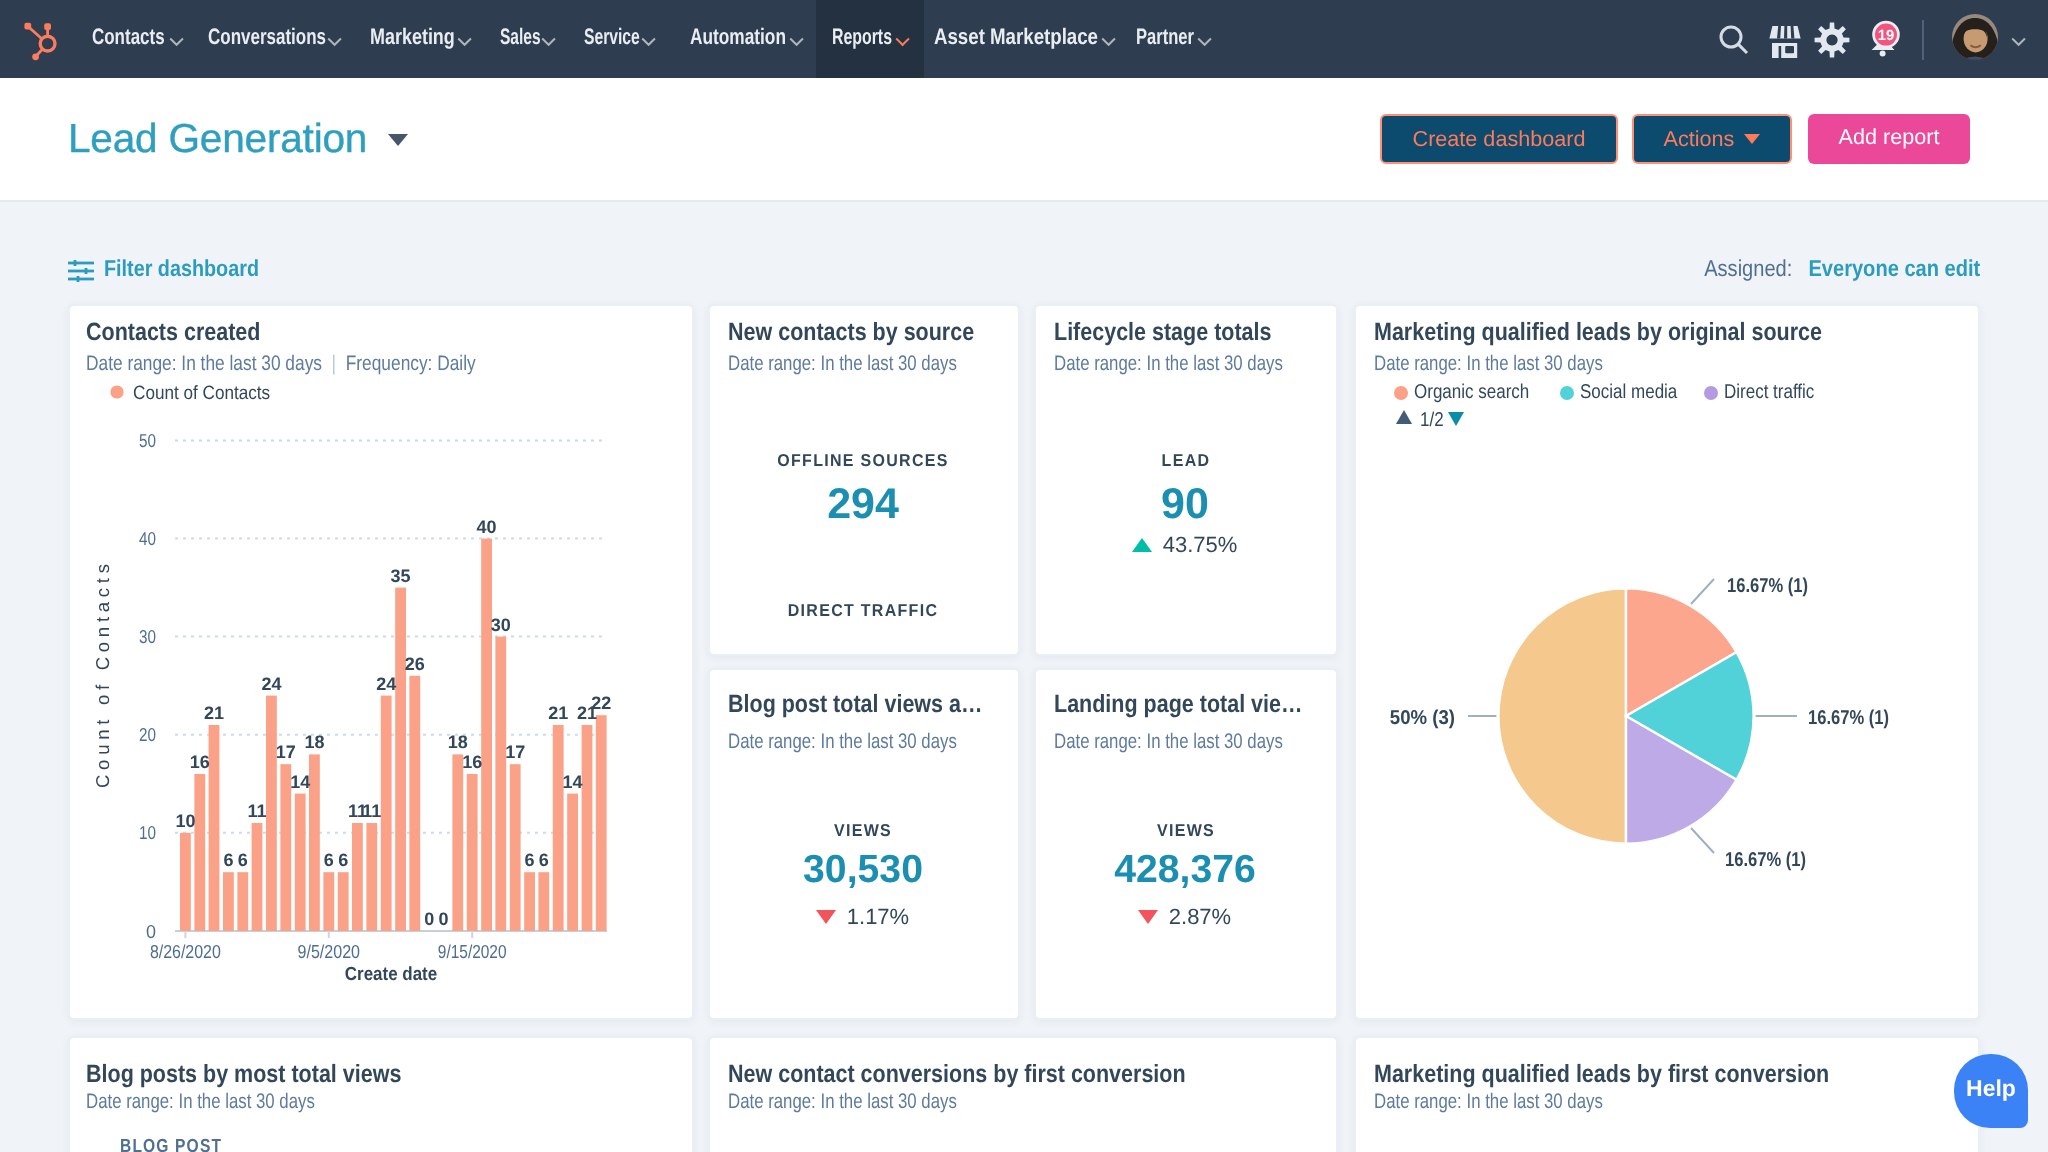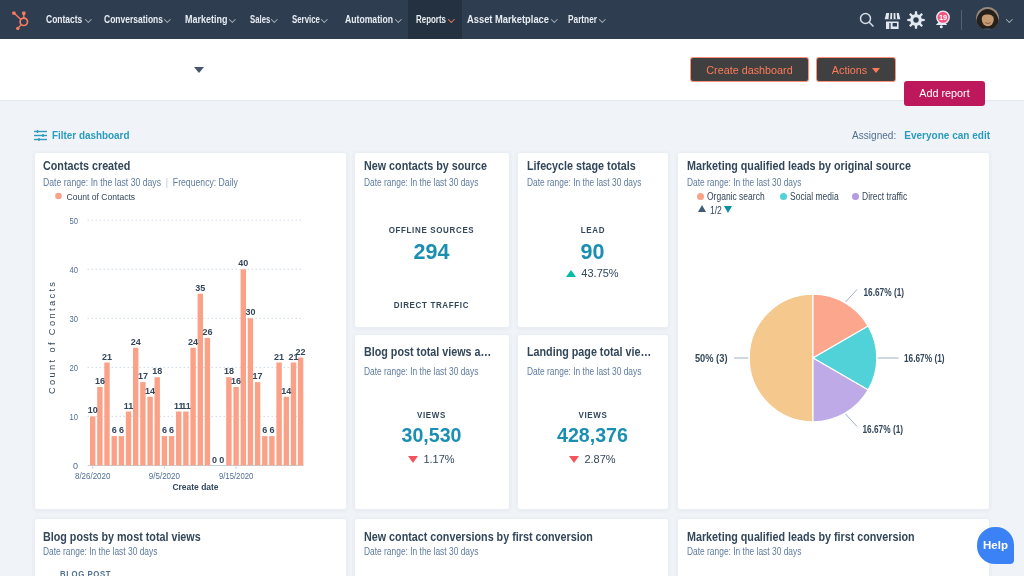--- a/index.html
+++ b/index.html
@@ -10,22 +10,22 @@
 #nav { position:absolute; left:0; top:0; width:1024px; height:39px; background:#2e3d50; }
 .navitem { position:absolute; top:0; height:39px; line-height:39px; color:#e9edf2; font-size:11.2px; font-weight:bold; white-space:nowrap; transform-origin:0 50%; }
 .chev { position:absolute; top:17px; width:4.6px; height:4.6px; border-right:1.5px solid rgba(255,255,255,.62); border-bottom:1.5px solid rgba(255,255,255,.62); transform:rotate(45deg); }
 .chev.or { border-color:#f77c5c; }
 #reportsbox { position:absolute; left:408px; top:0; width:54px; height:39px; background:#243140; }
 
 #header { position:absolute; left:0; top:39px; width:1024px; height:62px; background:#fff; border-bottom:1px solid #e3e9f0; }
 #title { position:absolute; left:34px; top:20px; font-size:20.3px; color:#2e9fbf; letter-spacing:-.1px; -webkit-text-stroke:.2px #2e9fbf; }
 #titlecaret { position:absolute; left:194px; top:28px; width:0; height:0; border-left:5.5px solid transparent; border-right:5.5px solid transparent; border-top:6.5px solid #46566b; }
 .btn { position:absolute; top:18px; height:25px; border-radius:3px; font-size:10.8px; text-align:center; line-height:24px; }
-.btn.outline { border:1px solid #ff9076; color:#ff7a59; background:#404040; }
-.btn.solid { background:#be185d; color:#fff;margin-top:24px; }
+.btn.outline { border:1px solid #ff9076; color:#ff7a59; background:#0c4a6e; }
+.btn.solid { background:#ec4899; color:#fff; }
 .caret-or { display:inline-block; width:0; height:0; border-left:4px solid transparent; border-right:4px solid transparent; border-top:5px solid #ff7a59; margin-left:5px; vertical-align:1px; }
 
 #filterlink { position:absolute; left:52px; top:129px; font-size:11.5px; font-weight:bold; color:#2b9cbd; transform:scaleX(.86); transform-origin:0 50%; }
 #assigned { position:absolute; right:34px; top:129px; font-size:11.5px; color:#516f90; white-space:nowrap; transform:scaleX(.873); transform-origin:100% 50%; }
 #assigned b { color:#2b9cbd; margin-left:6px; font-weight:bold; }
 
 .card { position:absolute; background:#fff; border:1px solid #eaeff5; border-radius:3px; box-shadow:0 1px 4px rgba(45,62,80,.06); }
 .ct { position:absolute; font-size:12.5px; font-weight:bold; color:#33475b; white-space:nowrap; transform:scaleX(.86); transform-origin:0 50%; }
 .cd { position:absolute; font-size:10.5px; color:#5e7b9e; white-space:nowrap; transform:scaleX(.80); transform-origin:0 50%; }
 .mlabel { position:absolute; font-size:8.6px; font-weight:bold; color:#33475b; letter-spacing:.7px; text-align:center; transform:scaleX(.93); }
@@ -113,20 +113,21 @@
       <ellipse cx="11.8" cy="12.2" rx="6" ry="7" fill="#c79b72"></ellipse>
       <path d="M5.6 12 C5.2 6 8 3.2 11.5 3.2 C15 3.2 17.8 6 17.4 12 C17 8.5 15.5 7.6 11.5 7.6 C7.5 7.6 6 8.5 5.6 12 Z" fill="#26201c"></path>
       <path d="M9.2 15.6 Q11.8 17.6 14.4 15.6" stroke="#8a5a3f" stroke-width="1" fill="none"></path>
       <path d="M3 24 Q11.5 18.5 20 24 L20 25 L3 25 Z" fill="#3c4f63"></path>
     </g>
   </svg>
   <span class="chev" style="left:1007px"></span>
 </div>
 
 <div id="header">
+  <span id="title">Lead Generation</span>
   <span id="titlecaret"></span>
   <span class="btn outline" style="left:690px;width:119px">Create dashboard</span>
   <span class="btn outline" style="left:816px;width:80px">Actions<span class="caret-or"></span></span>
   <span class="btn solid" style="left:904px;width:81px">Add report</span>
 </div>
 
 <svg class="abs" style="left:34px;top:130px" width="13" height="11" viewBox="0 0 13 11">
   <g stroke="#2b9cbd" stroke-width="1.4">
     <line x1="0" y1="1.5" x2="13" y2="1.5"></line>
       <line x1="0" y1="5.5" x2="13" y2="5.5"></line>

